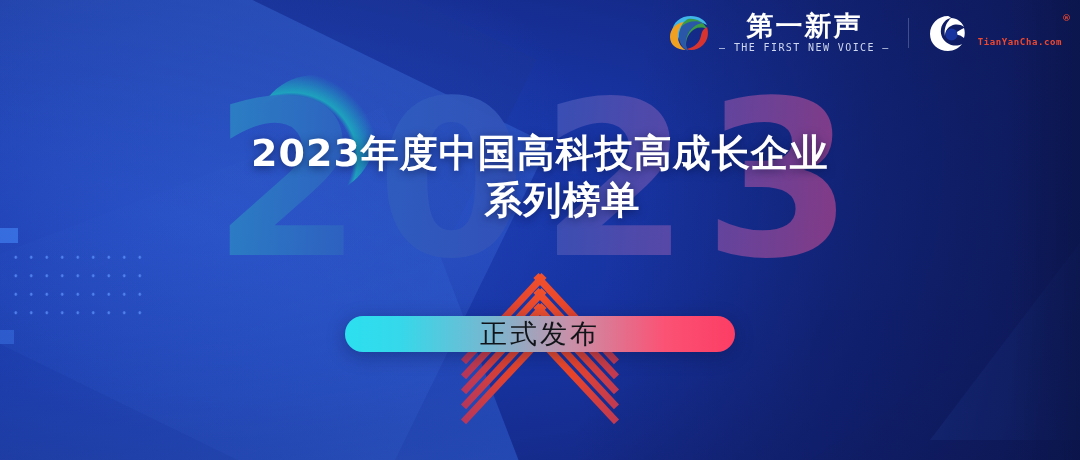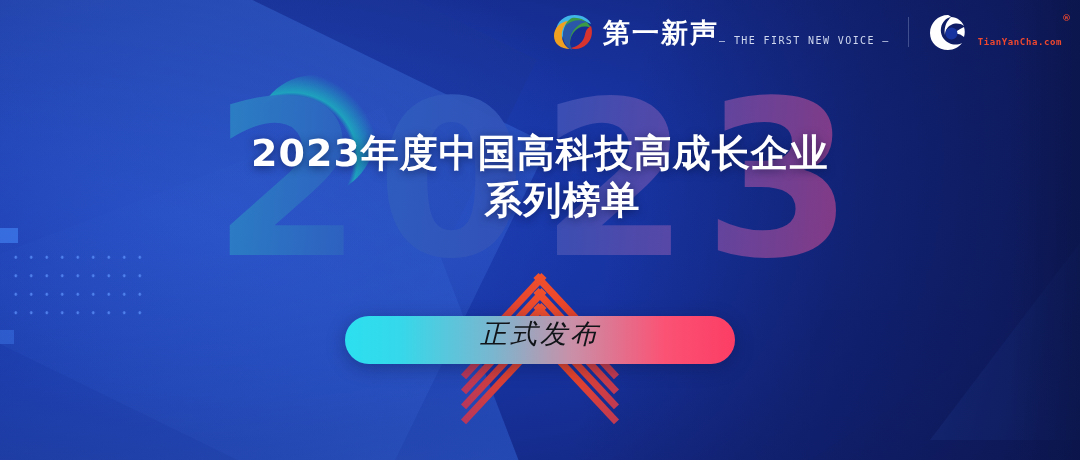--- a/index.html
+++ b/index.html
@@ -201,34 +201,33 @@
   .c3 { top: 45px; }
   .c4 { top: 60px; }
 
   
   .pill {
     position: absolute;
     left: 50%;
     top: 316px;
     transform: translateX(-50%);
     width: 390px;
-    height: 48px;
+    height: 36px;
     border-radius: 24px;
     background: linear-gradient(90deg,
        #2ce0ef 0%,
        #35d8ea 14%,
        #7ab6cf 38%,
        #c990a8 58%,
        #fb5274 82%,
        #fc3d64 100%);
     display: flex;
-    align-items: flex-start;
+    align-items: center;
     justify-content: center;
     box-shadow: 0 4px 18px rgba(8,16,60,0.35);
-    font-style: italic;
   }
   .pill-label {
     color: #111418;
     font-size: 27px;
     font-weight: 500;
     letter-spacing: 3px;
     font-family: "DejaVu Sans", "Liberation Sans", sans-serif;
   }
 
   
@@ -241,21 +240,22 @@
     gap: 18px;
   }
   .logo-group {
     display: flex;
     align-items: center;
     gap: 9px;
   }
   .logo-mark { flex: 0 0 auto; display: block; }
   .logo-text {
     display: flex;
-    align-items: flex-end;
+    flex-direction: column;
+    align-items: center;
     line-height: 1;
   }
   .logo-cn {
     color: #ffffff;
     font-size: 27px;
     font-weight: 700;
     letter-spacing: 2px;
     font-family: "DejaVu Sans", "Liberation Sans", sans-serif;
     white-space: nowrap;
   }

